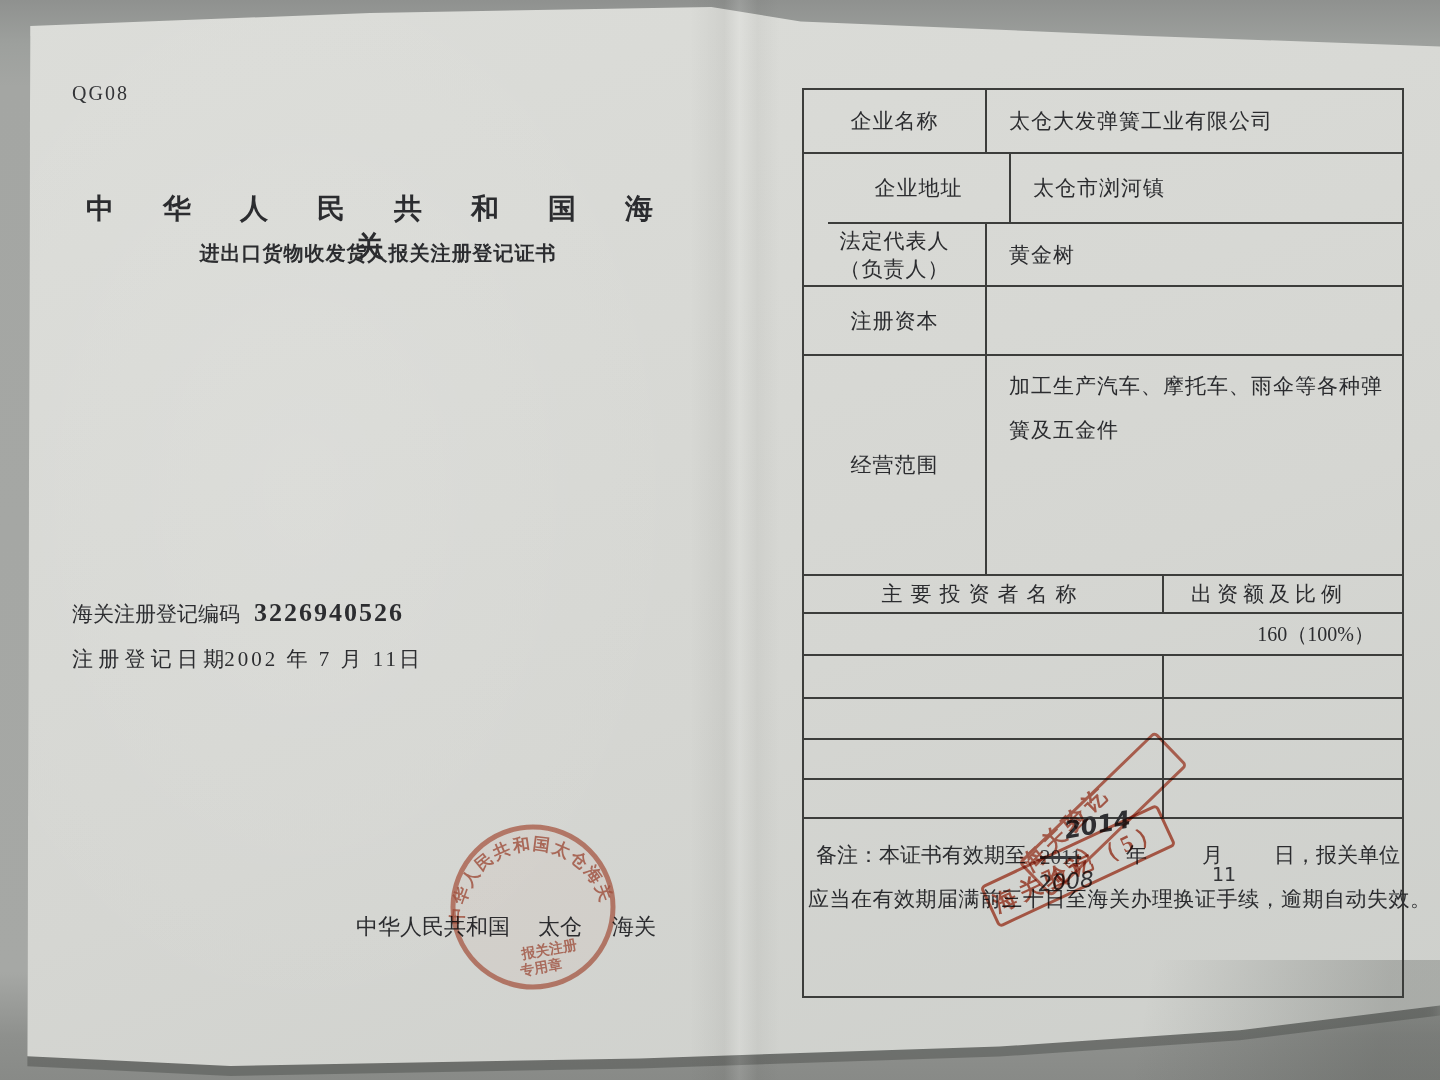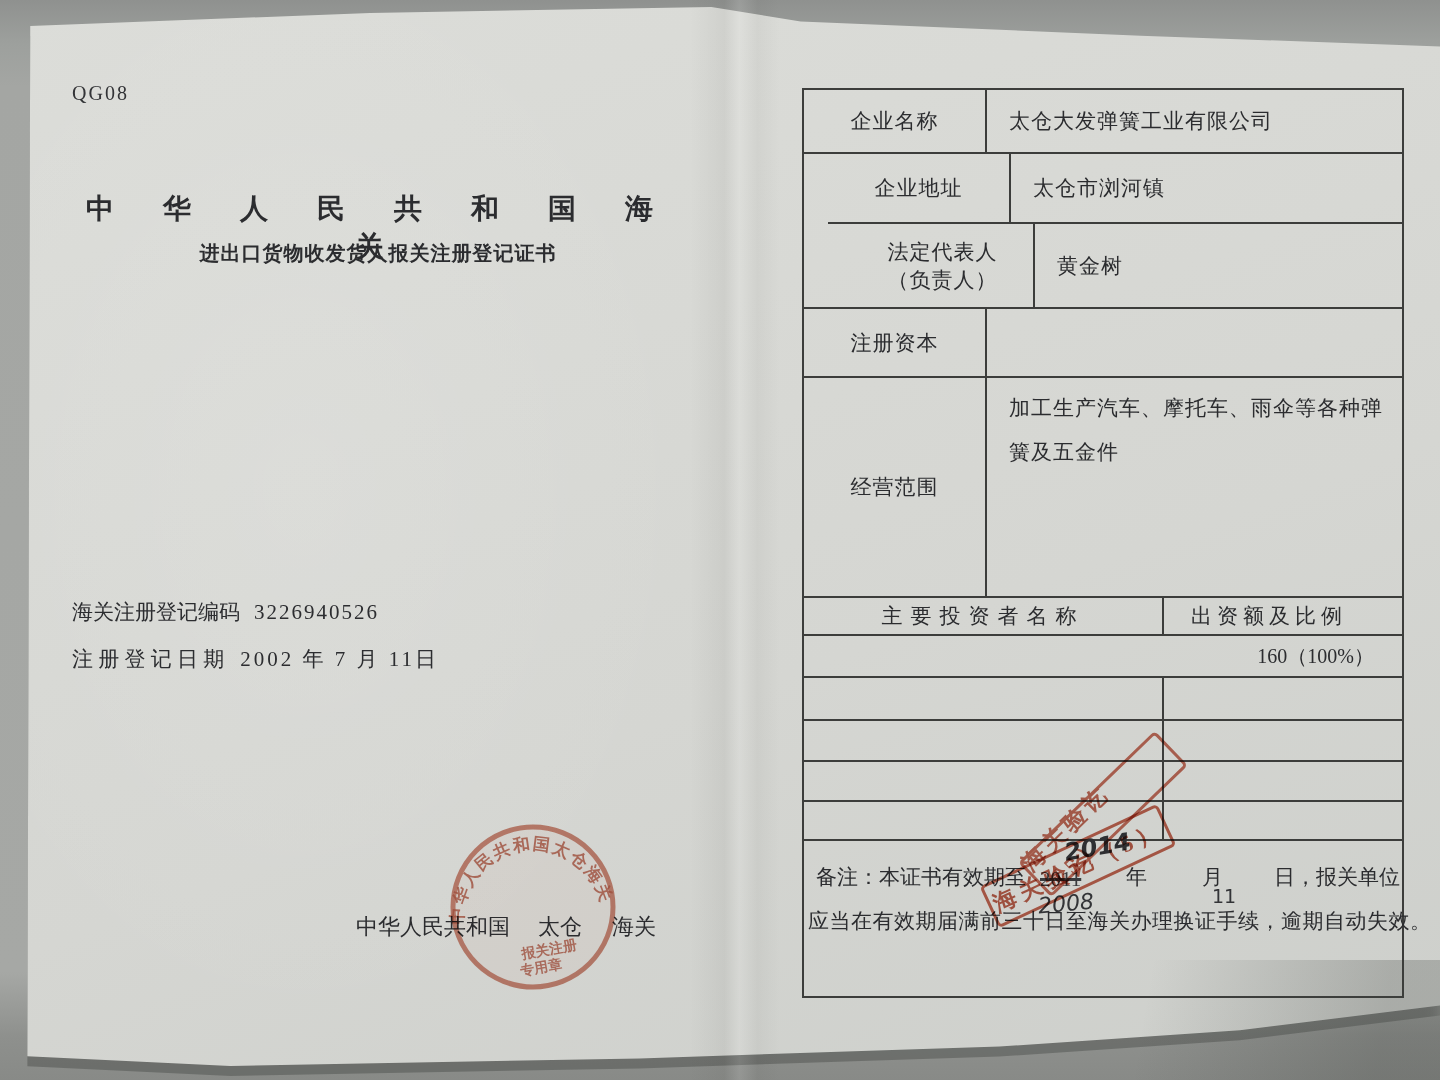--- a/index.html
+++ b/index.html
@@ -44,23 +44,23 @@
   }
 
   
   .form-code { position: absolute; left: 72px; top: 82px; font-size: 20px;
                letter-spacing: 2px; color: #333437; }
   .title1 { position: absolute; left: 80px; top: 190px; width: 600px; text-align: center;
             font-size: 28px; font-weight: 700; letter-spacing: 21px; color: #2b2c2f; }
   .title2 { position: absolute; left: 68px; top: 240px; width: 620px; text-align: center;
             font-size: 20px; font-weight: 700; letter-spacing: 1px; color: #2b2c2f; }
   .code-line { position: absolute; left: 72px; top: 598px; font-size: 21px; color: #2c2d30; }
-  .code-line .num { font-weight: 400; letter-spacing: 2px; margin-left: 14px; font-size: 21px; }
+  .code-line .num { font-weight: 700; letter-spacing: 2px; margin-left: 14px; font-size: 26px; }
   .date-line { position: absolute; left: 72px; top: 645px; font-size: 21px; color: #2c2d30; }
-  .date-line .num { margin-left: 16px; letter-spacing: 3px; }
+  .date-line .num { letter-spacing: 3px; }
   .issuer { position: absolute; left: 356px; top: 912px; font-size: 22px; color: #2b2c2f;
             display: flex; }
   .issuer .place { margin-left: 28px; }
   .issuer .org { margin-left: 30px; }
   .round-seal { position: absolute; left: 438px; top: 812px; width: 190px; height: 190px;
                 mix-blend-mode: multiply; opacity: 0.92; }
 
   
   .doc-table {
     position: absolute; left: 802px; top: 88px; width: 602px; height: 910px;
@@ -163,21 +163,21 @@
       <div class="cell-value">太仓大发弹簧工业有限公司</div>
     </div>
 
     <div class="trow" style="height:70px;margin-left:24px;">
       <div class="cell-label">
         <span>企业地址</span>
       </div>
       <div class="cell-value">太仓市浏河镇</div>
     </div>
 
-    <div class="trow" style="height:85px;padding-left:48px;">
+    <div class="trow" style="height:63px;">
       <div class="cell-label">
         <span>法定代表人</span>
         <span>（负责人）</span>
       </div>
       <div class="cell-value">黄金树</div>
     </div>
 
     <div class="trow" style="height:69px;">
       <div class="cell-label">
         <span>注册资本</span>

